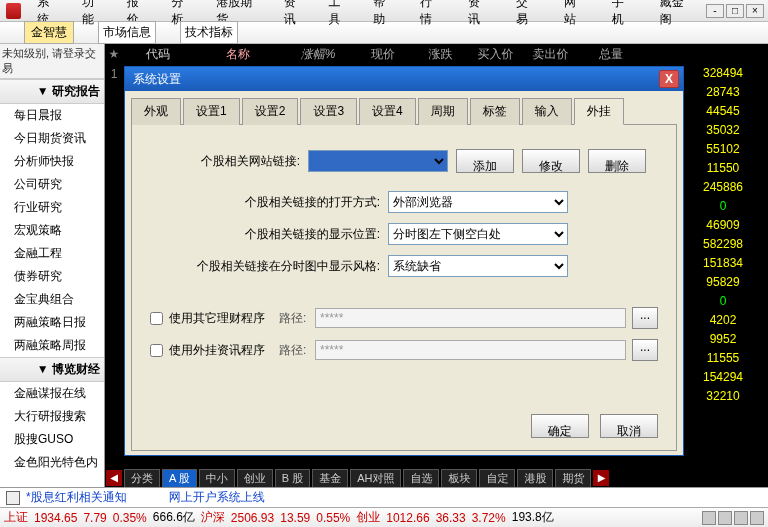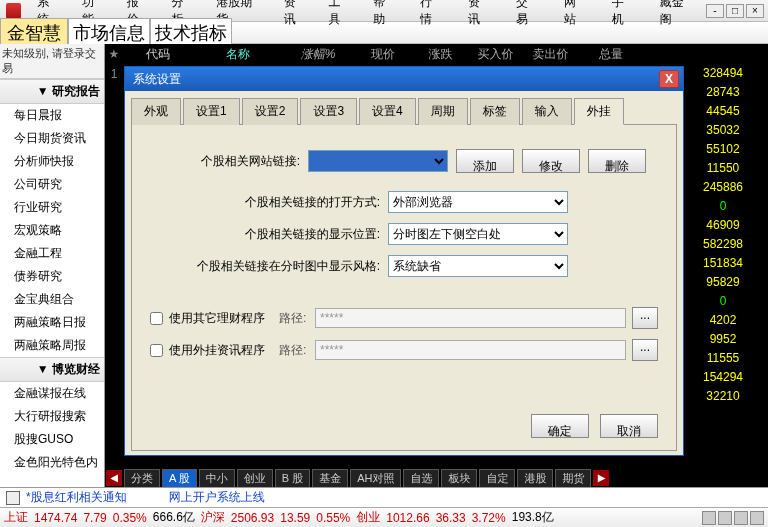--- a/index.html
+++ b/index.html
@@ -6,21 +6,21 @@
 body { background: #fff; width: 768px; height: 527px; overflow: hidden; position: relative; }
 
 .menubar { height: 22px; background: linear-gradient(#f5f5f5,#e4e4e4); border-bottom:1px solid #bbb; display:flex; align-items:center; padding-left:6px; gap:2px; }
 .menubar .icon { width:16px; height:16px; background:linear-gradient(#d33,#a11); border-radius:2px; margin-right:4px; }
 .menubar span { padding:2px 10px; cursor:default; }
 .menubar .sp { flex:1; }
 .winbtns { display:flex; gap:2px; margin-right:4px; }
 .winbtn { width:18px; height:14px; border:1px solid #999; background:#eee; font-size:10px; text-align:center; line-height:12px; }
 
 .toolbar { height:22px; background:linear-gradient(#fff,#eee); border-bottom:1px solid #bbb; display:flex; align-items:center; }
-.toolbar .tab { border:1px solid #aaa; background:#fff; padding:2px 4px; font-size:18px; }
+.toolbar .tab { border:1px solid #aaa; background:#fff; padding:2px 4px; font-size:12px;margin-left:24px; }
 .toolbar .tab.first { background:#ffeb99; padding:2px 6px; }
 
 .main { position:absolute; top:44px; left:0; right:0; bottom:40px; display:flex; }
 .sidebar { width:105px; background:#fff; border-right:1px solid #999; overflow:hidden; }
 .side-top { background:#f3f3f3; padding:2px 2px; font-size:11px; color:#333; border-bottom:1px solid #ccc;}
 .side-hdr { background:linear-gradient(#f6f6f6,#e6e6e6); padding:3px 4px; font-weight:bold; border-top:1px solid #ccc; border-bottom:1px solid #ccc;text-align:right;}
 .side-item { padding:3px 4px 3px 14px; cursor:default; white-space:nowrap; overflow:hidden;}
 
 .dataarea { flex:1; background:#000; position:relative; overflow:hidden; }
 .grid-hdr { height:20px; display:flex; align-items:center; color:#aaa; }
@@ -129,21 +129,21 @@
         <div class="side-item">金融谋报在线</div>
         <div class="side-item">大行研报搜索</div>
         <div class="side-item">股搜GUSO</div>
         <div class="side-item">金色阳光特色内</div>
       </div>
   </div>
   <div class="dataarea">
     <div class="grid-hdr">
       <div class="star">★</div>
       <div class="cell c-code">代码</div>
-      <div class="cell c-name" style="color:#5eead4">名称</div>
+      <div class="cell c-name" style="color:#fca5a5">名称</div>
       <div class="cell c-chg" style="color:#aaa">涨幅%</div>
       <div class="cell c-price" style="color:#aaa">现价</div>
       <div class="cell c-diff" style="color:#aaa">涨跌</div>
       <div class="cell c-bid" style="color:#aaa">买入价</div>
       <div class="cell c-ask" style="color:#aaa">卖出价</div>
       <div class="cell c-vol" style="color:#aaa">总量</div>
     </div>
     <div class="row">
       <div class="star" style="width:18px;color:#888;text-align:center">1</div>
       <div class="c-code">000001</div>
@@ -196,21 +196,21 @@
 
 <div class="ticker">
   <div class="playbtn"></div>
   <span class="blue">*股息红利相关通知</span>
   <span style="width:30px"></span>
   <span class="blue">网上开户系统上线</span>
 </div>
 
 <div class="status">
   <span class="r">上证</span>
-  <span class="r">1474.74</span>
+  <span class="r">1934.65</span>
   <span class="r">7.79</span>
   <span class="r">0.35%</span>
   <span>666.6亿</span>
   <span class="r">沪深</span>
   <span class="r">2506.93</span>
   <span class="r">13.59</span>
   <span class="r">0.55%</span>
   <span class="r">创业</span>
   <span class="r">1012.66</span>
   <span class="r">36.33</span>

